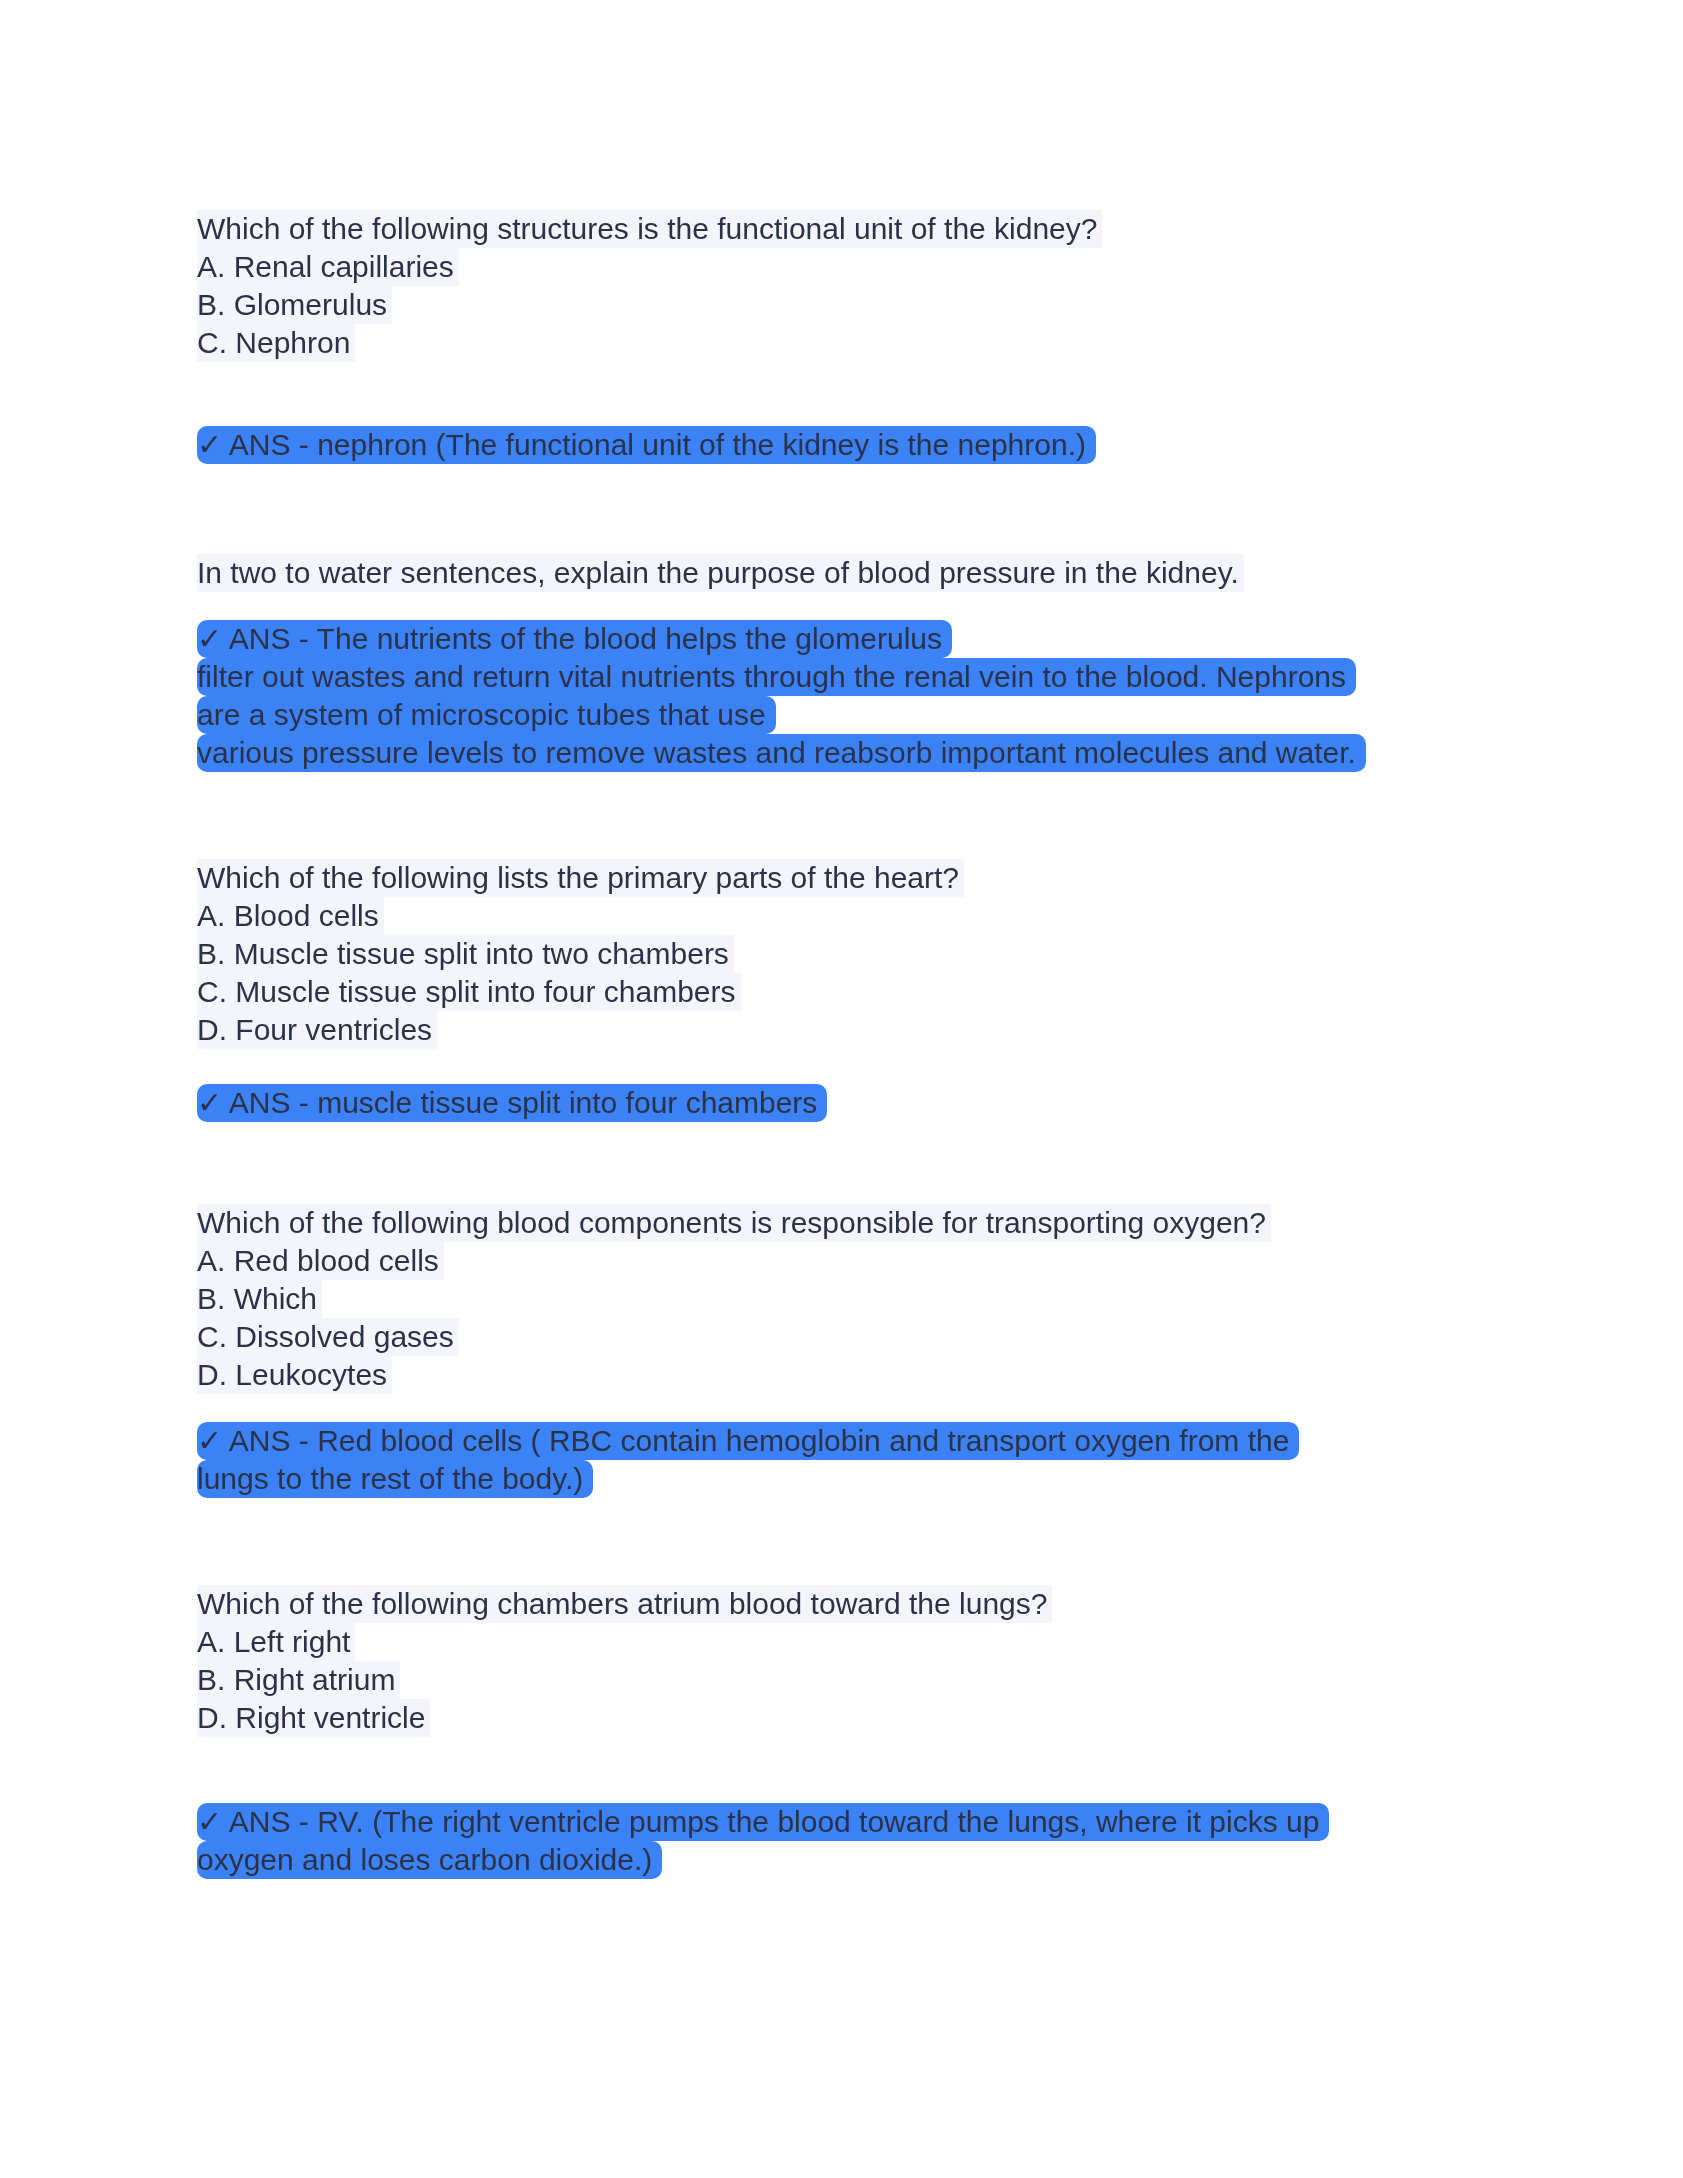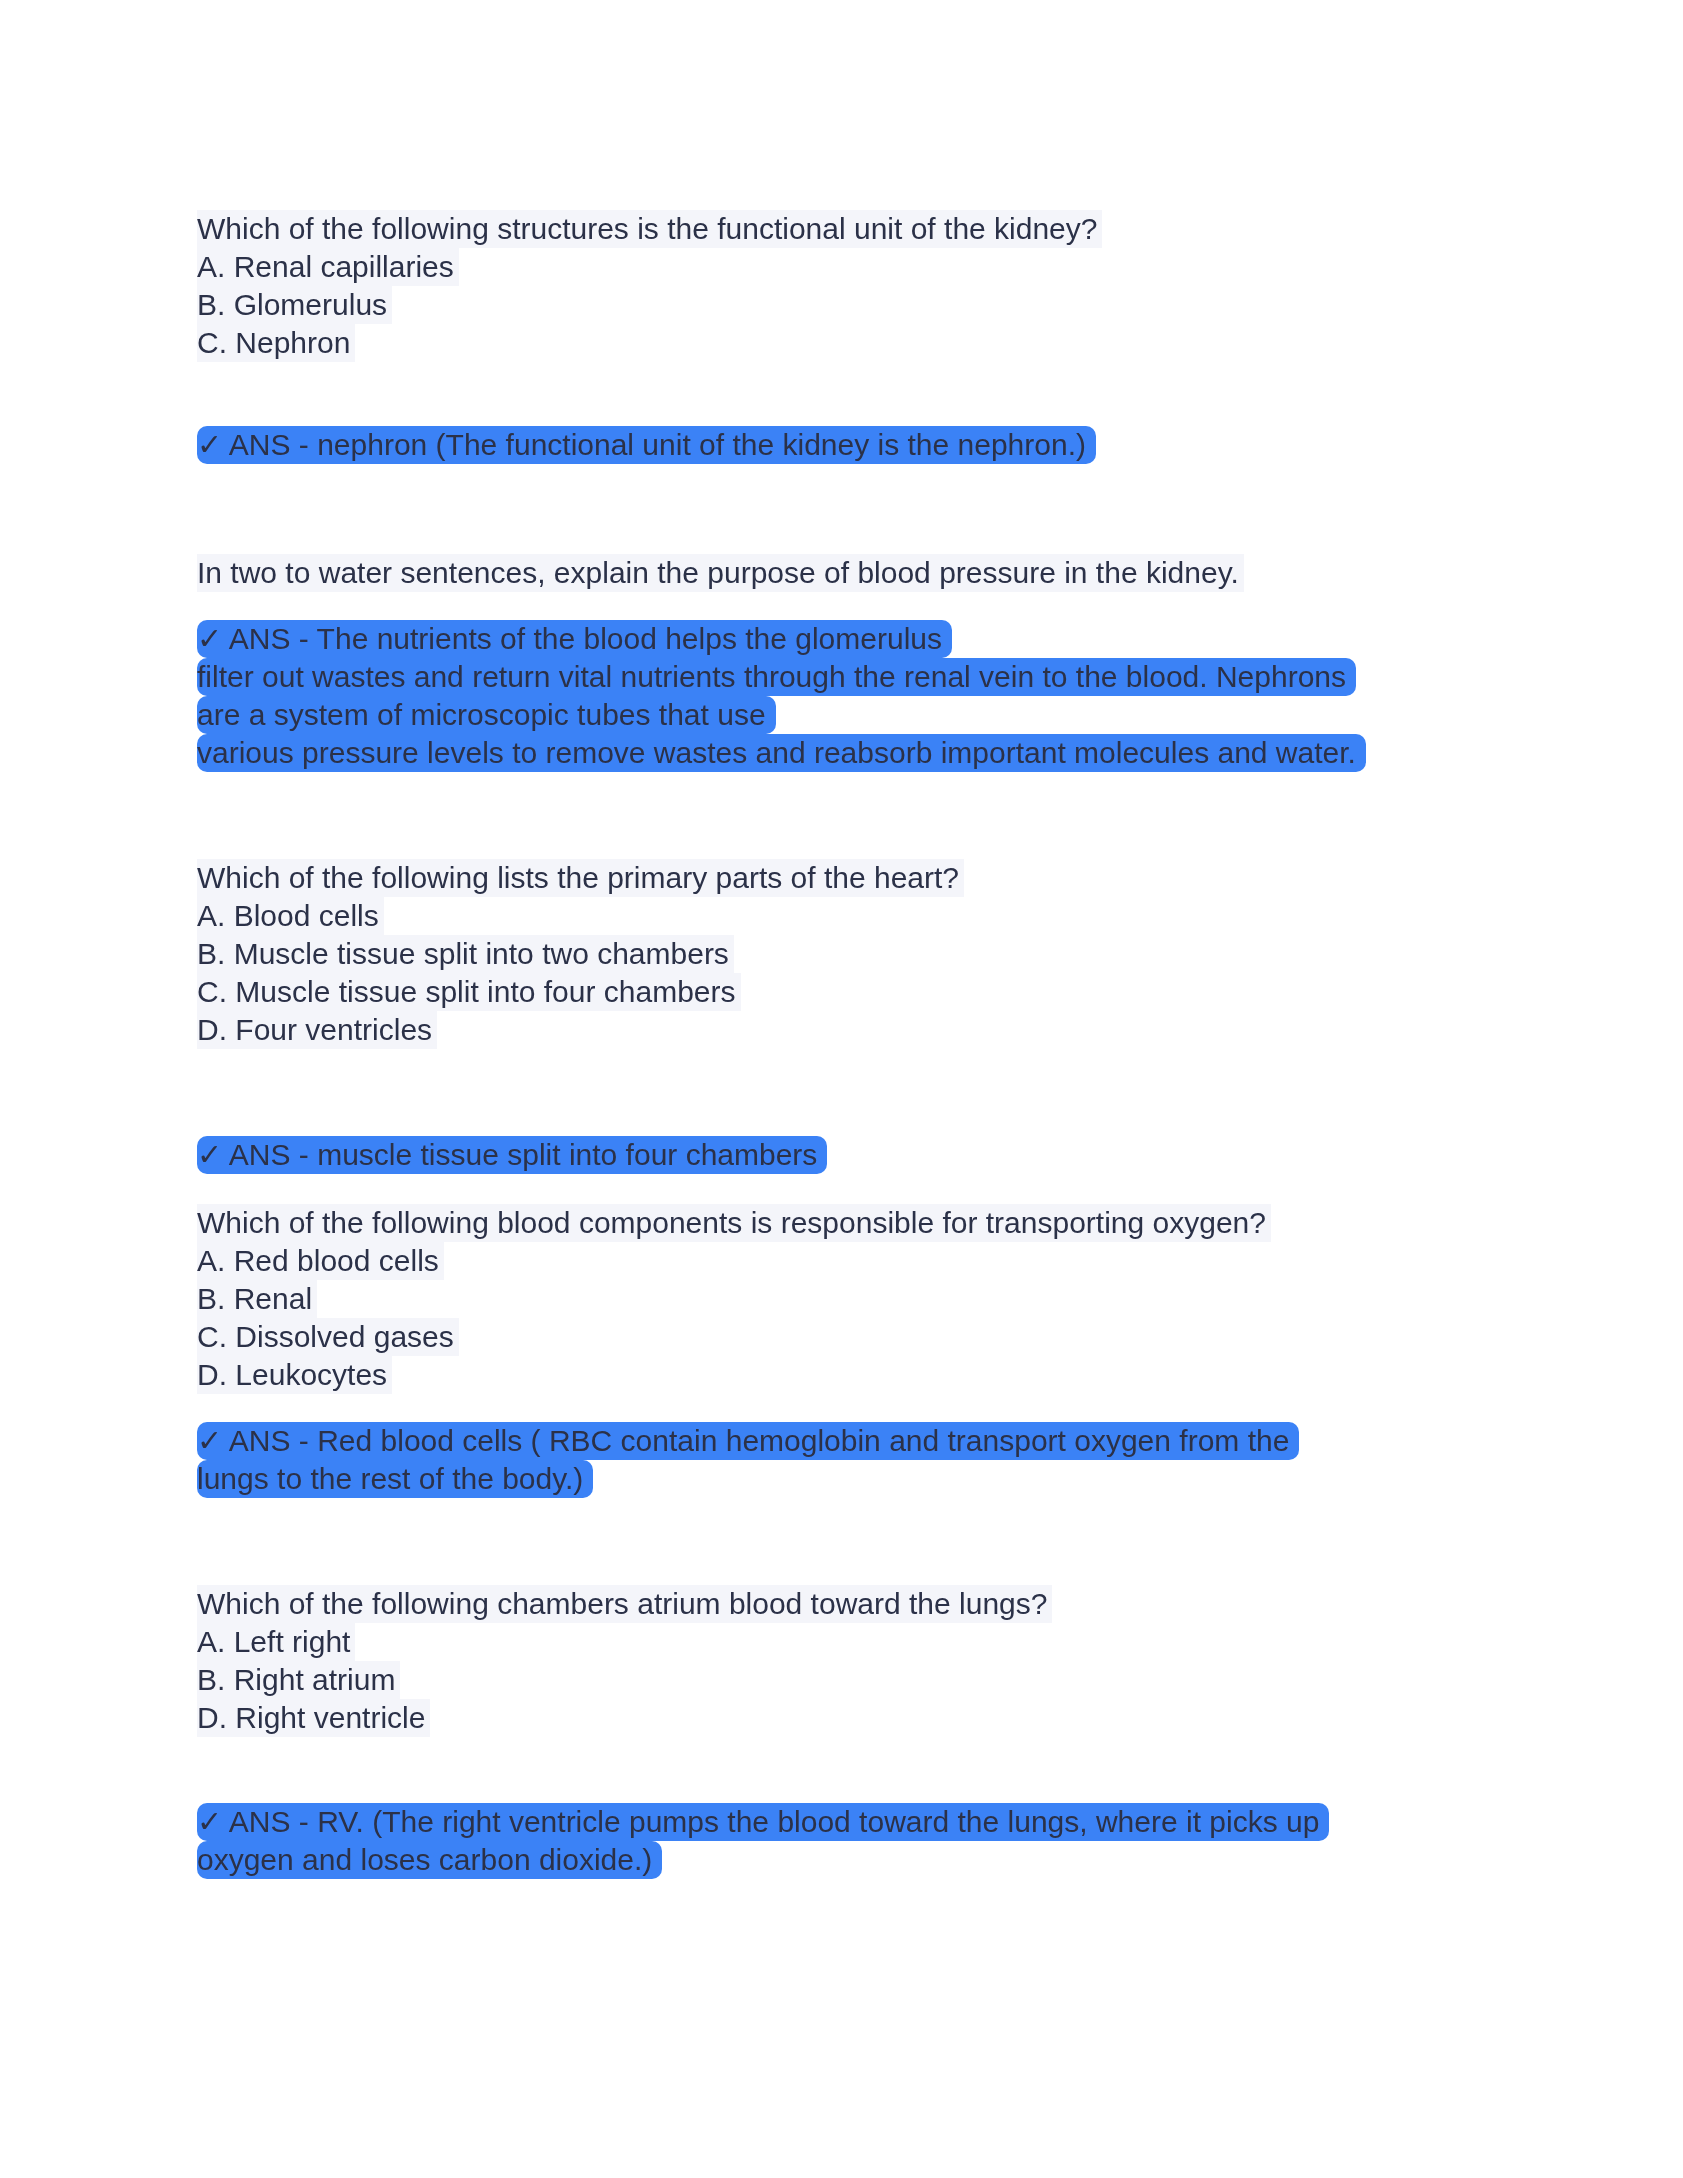--- a/index.html
+++ b/index.html
@@ -34,28 +34,28 @@
   <div class="line"><span>various pressure levels to remove wastes and reabsorb important molecules and water.</span></div>
 </div>
 
 <div class="blk q" style="top:847px">
   <div class="line"><span>Which of the following lists the primary parts of the heart?</span></div>
   <div class="line"><span>A. Blood cells</span></div>
   <div class="line"><span>B. Muscle tissue split into two chambers</span></div>
   <div class="line"><span>C. Muscle tissue split into four chambers</span></div>
   <div class="line"><span>D. Four ventricles</span></div>
 </div>
-<div class="blk a" style="top:1136px">
+<div class="blk a" style="top:1084px">
   <div class="line"><span>✓ ANS - muscle tissue split into four chambers</span></div>
 </div>
 
 <div class="blk q" style="top:1192px">
   <div class="line"><span>Which of the following blood components is responsible for transporting oxygen?</span></div>
   <div class="line"><span>A. Red blood cells</span></div>
-  <div class="line"><span>B. Renal</span></div>
+  <div class="line"><span>B. Which</span></div>
   <div class="line"><span>C. Dissolved gases</span></div>
   <div class="line"><span>D. Leukocytes</span></div>
 </div>
 <div class="blk a" style="top:1422px">
   <div class="line"><span>✓ ANS - Red blood cells ( RBC contain hemoglobin and transport oxygen from the</span></div>
   <div class="line"><span>lungs to the rest of the body.)</span></div>
 </div>
 
 <div class="blk q" style="top:1573px">
   <div class="line"><span>Which of the following chambers atrium blood toward the lungs?</span></div>

